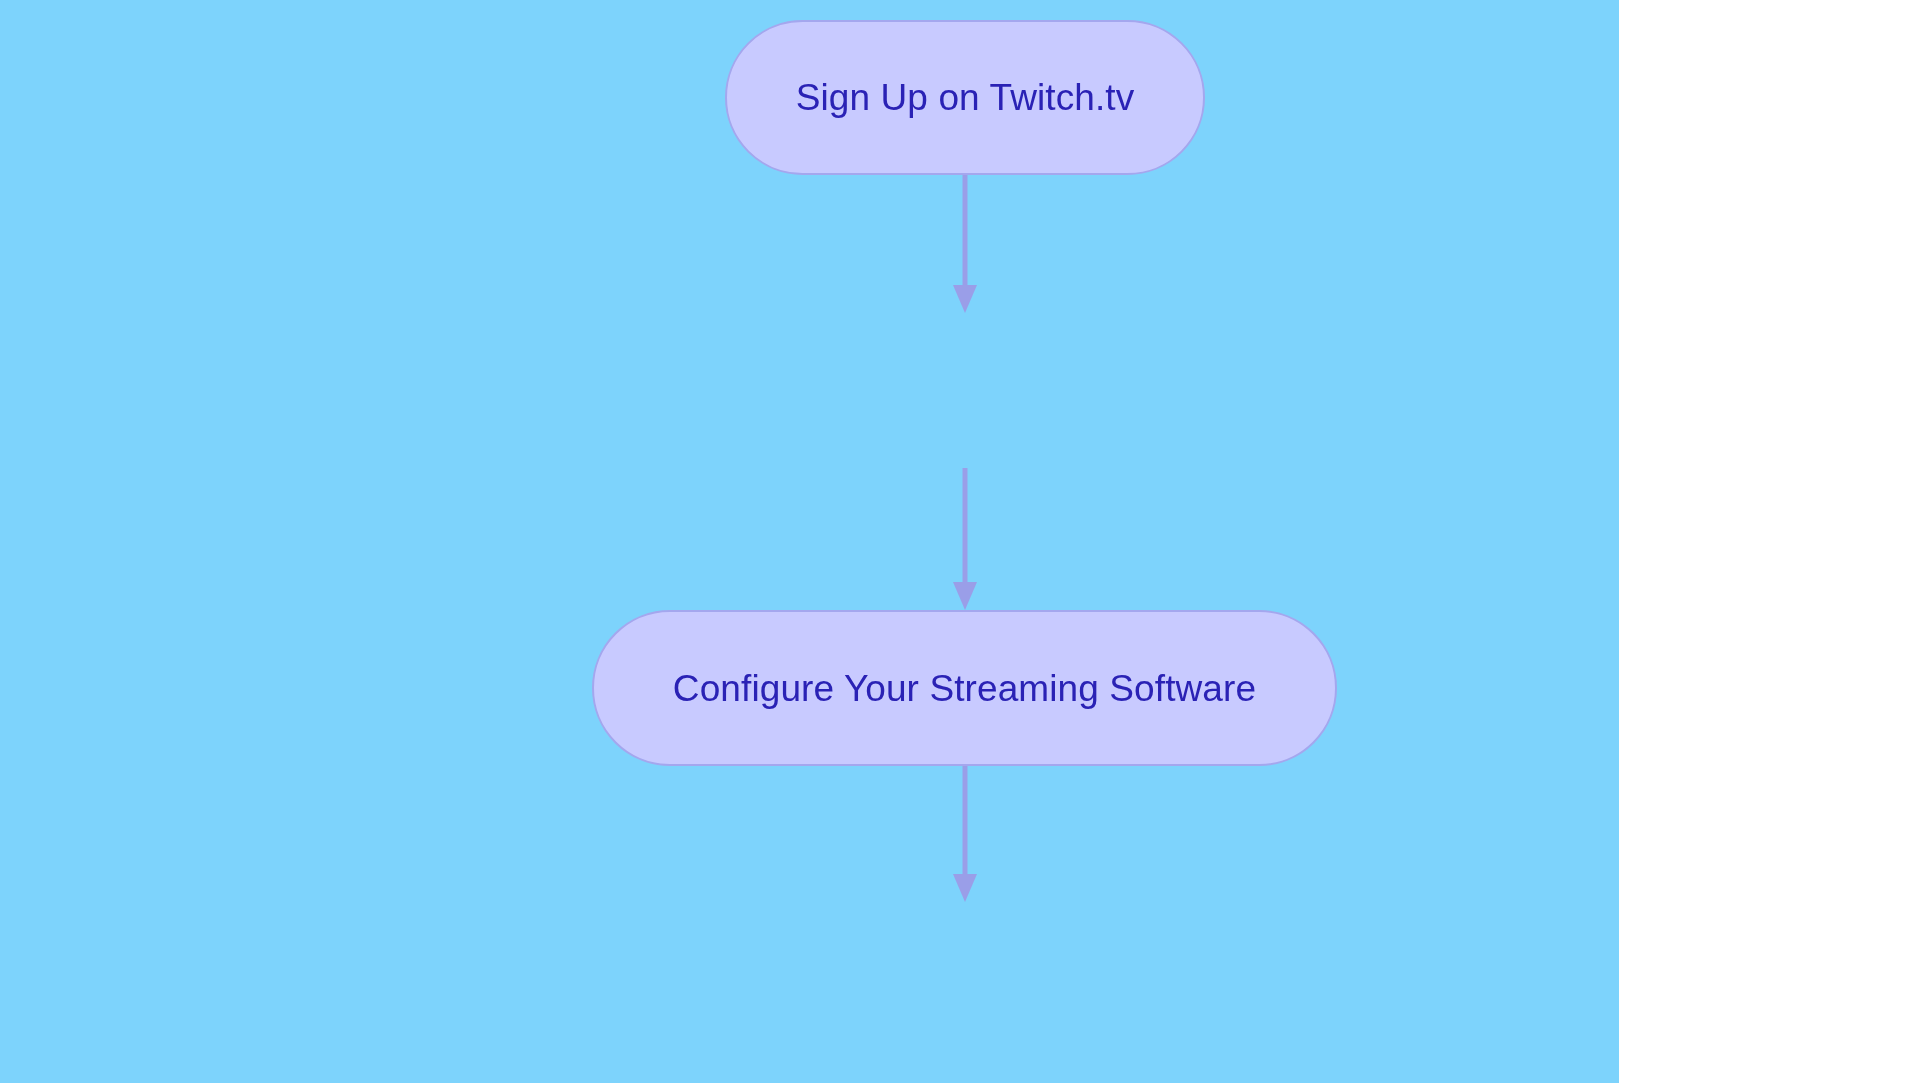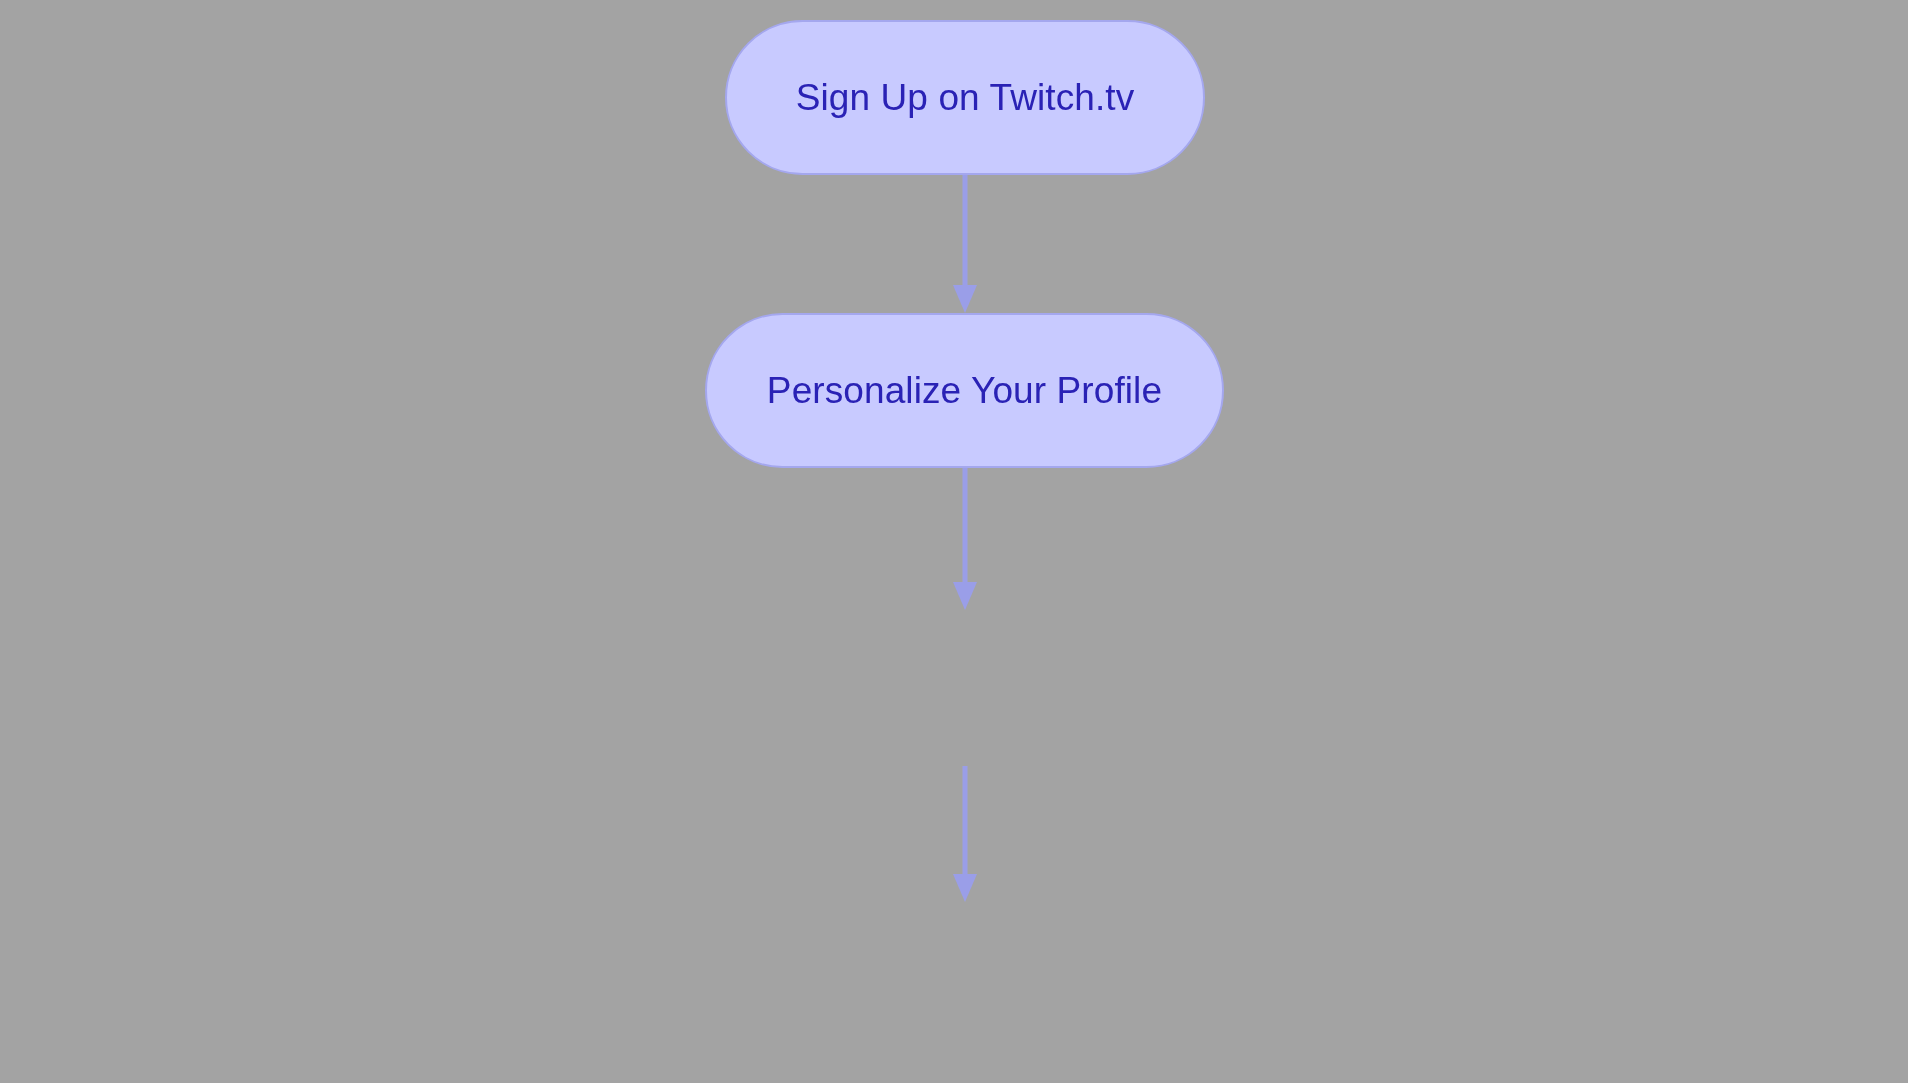--- a/index.html
+++ b/index.html
@@ -8,23 +8,23 @@
     background: #ffffff;
   }
   body {
     width: 1920px;
     height: 1083px;
     overflow: hidden;
     font-family: "Liberation Sans", sans-serif;
   }
   #flowchart-canvas {
     position: relative;
-    width: 1908px;
+    width: 1619px;
     height: 1083px;
-    background: #a3a3a3;
+    background: #7dd3fc;
   }
   #edge-layer {
     position: absolute;
     left: 0;
     top: 0;
     width: 1920px;
     height: 1083px;
   }
   .flow-node {
     position: absolute;
@@ -72,19 +72,19 @@
     <g>
       <line x1="965" y1="766" x2="965" y2="879" stroke="#9a9ee8" stroke-width="5"></line>
       <polygon points="953,874 977,874 965,902" fill="#9a9ee8"></polygon>
     </g>
   </svg>
 
   <div id="node-1" class="flow-node">
     <span class="flow-node-label">Sign Up on Twitch.tv</span>
   </div>
 
-  <div id="node-2" class="flow-node">
-    <span class="flow-node-label">Personalize Your Profile</span>
+
+  <div id="node-3" class="flow-node">
+    <span class="flow-node-label">Configure Your Streaming Software</span>
   </div>
-
 
 
 </div>
 
 </body></html>

